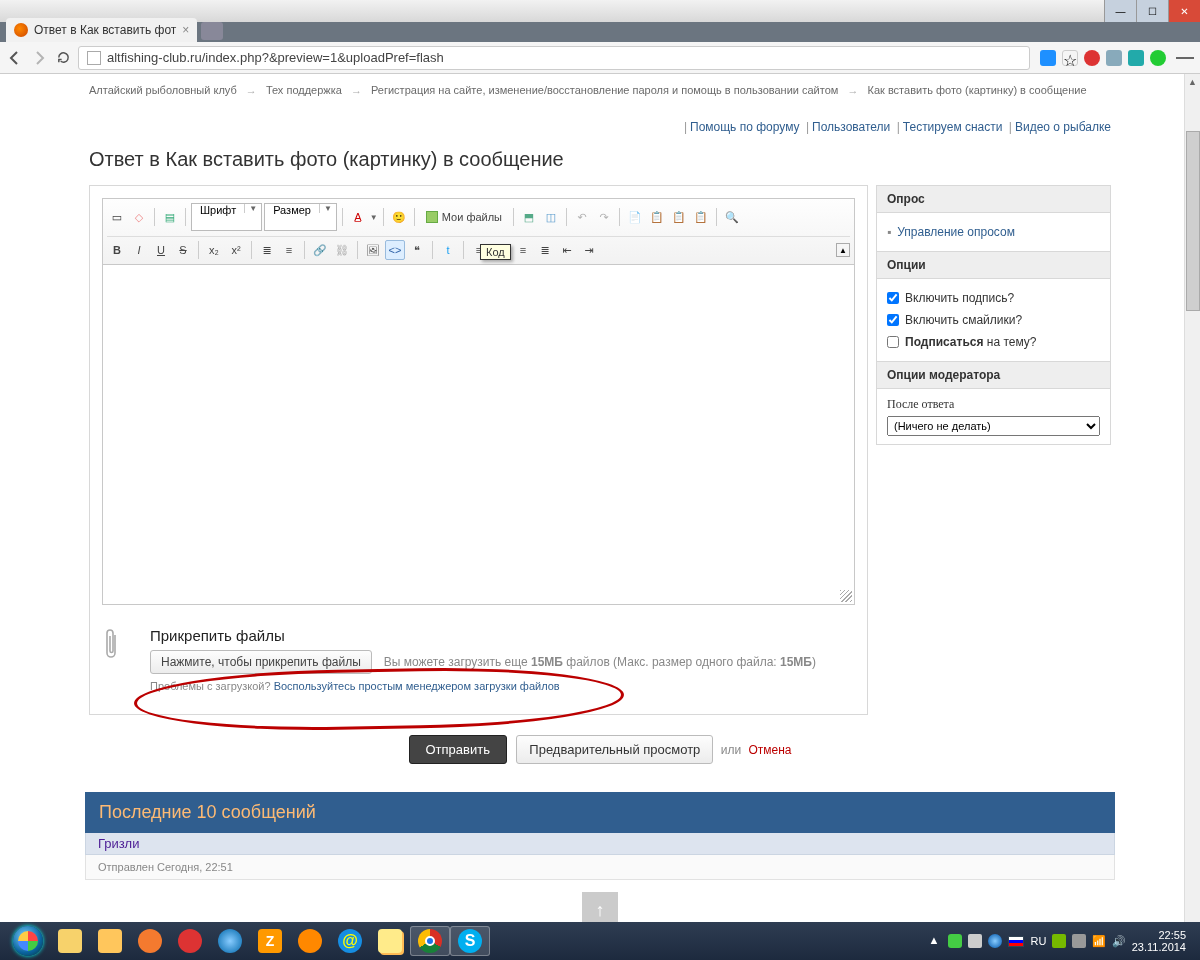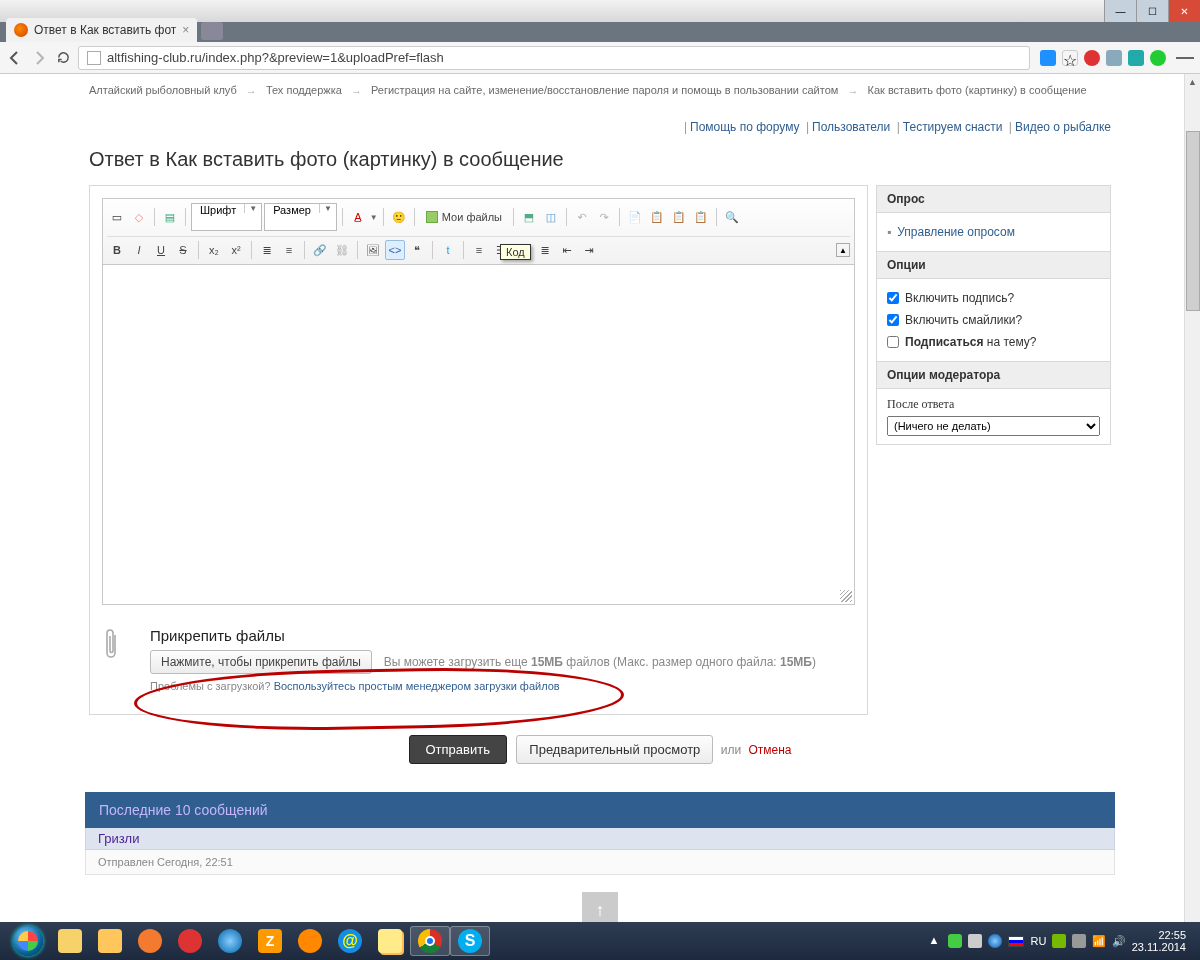--- a/index.html
+++ b/index.html
@@ -60,38 +60,38 @@
 .tb-sep { width:1px; height:18px; background:#ccc; margin:0 3px; }
 .tb-select { height:28px; font-size:11px; border:1px solid #bbb; background:#fff; cursor:pointer; display:inline-flex; align-items:flex-start; }
 .tb-select .arr{ border-left:1px solid #ccc; padding:0 4px; font-size:8px; color:#666; }
 .tb-textbtn{ height:20px; padding:0 6px; font-size:11px; display:inline-flex; align-items:center; gap:4px; cursor:pointer; color:#444; }
 .tb-textbtn .ic{ width:12px; height:12px; background:#9c6; border:1px solid #6a4; }
 .tb-arrow-expand{ margin-left:auto; width:14px; height:14px; border:1px solid #aaa; display:flex;align-items:center;justify-content:center;font-size:8px; }
 
 .editor-area { border:1px solid #c8c8c8; border-top:0; height:340px; background:#fff; position:relative; resize:both; }
 .editor-area .corner{ position:absolute; right:2px; bottom:2px; width:12px; height:12px; background:repeating-linear-gradient(135deg,#aaa,#aaa 1px,transparent 1px,transparent 3px); }
 
-.tooltip { position:absolute; left:410px; top:58px; background:#ffffe1; border:1px solid #333; padding:1px 5px; font-size:11px; color:#333; box-shadow:2px 2px 3px rgba(0,0,0,.3); }
+.tooltip { position:absolute; left:390px; top:58px; background:#ffffe1; border:1px solid #333; padding:1px 5px; font-size:11px; color:#333; box-shadow:2px 2px 3px rgba(0,0,0,.3); }
 
 .attach { margin-top:18px; display:flex; gap:10px; align-items:flex-start; position:relative; padding:4px 0 10px; }
 .attach .clip { width:18px; height:38px; display:flex; align-items:center; justify-content:center; color:#999; font-size:22px; }
 .attach h3 { font-size:15px; color:#222; font-weight:normal; margin-bottom:6px; }
 .attach .btn-attach { background:linear-gradient(#fdfdfd,#ececec); border:1px solid #bbb; padding:4px 10px; font-size:12px; color:#444; border-radius:3px; cursor:pointer; }
 .attach .hint { font-size:12px; color:#888; }
 .attach .problem { font-size:11px; color:#888; margin-top:6px; }
 .attach .problem a{ color:#305e8f; text-decoration:none; }
 .ellipse { position:absolute; left:-16px; top:42px; width:490px; height:60px; border:3px solid #b00; border-radius:50%/60%; pointer-events:none; transform:rotate(-1deg); }
 
 .submitrow { text-align:center; padding:20px 0; font-size:12px; }
 .btn-dark{ background:#444; color:#fff; border:1px solid #222; padding:6px 16px; border-radius:3px; cursor:pointer; font-size:13px; }
 .btn-light{ background:linear-gradient(#fdfdfd,#ececec); border:1px solid #bbb; padding:6px 12px; border-radius:3px; cursor:pointer; font-size:13px; color:#333; margin-left:6px; }
 .submitrow .or{ color:#888; margin:0 4px; }
 .submitrow .cancel{ color:#b00; text-decoration:none; }
 
-.lastposts-head { background:#305e8f; color:#c4b5fd; padding:10px 14px; font-size:14px; margin-top:8px; }
+.lastposts-head { background:#305e8f; color:#fdba74; padding:10px 14px; font-size:18px; margin-top:8px; }
 .post-author { background:#dde4ef; padding:3px 12px; font-size:13px; color:#4c1d95; border:1px solid #cbd5e2; border-top:0; }
 .post-meta { padding:6px 12px; font-size:11px; color:#888; border:1px solid #e2e2e2; border-top:0; background:#fafafa; }
 
 .scrolltop { position:absolute; left:50%; transform:translateX(-50%); bottom:26px; width:36px; height:36px; background:#999; opacity:.5; display:flex; align-items:center; justify-content:center; color:#fff; font-size:18px; }
 
 .statusbar { position:absolute; left:0; bottom:0; background:#f0f0f0; border:1px solid #ccc; padding:2px 8px; font-size:11px; color:#444; }
 
 
 .taskbar { position:fixed; left:0; bottom:0; width:1200px; height:38px; background:linear-gradient(#2e3d52,#1d2a3e); display:flex; align-items:center; padding:0 6px; }
 .start { width:44px; height:38px; display:flex; align-items:center; justify-content:center; }

